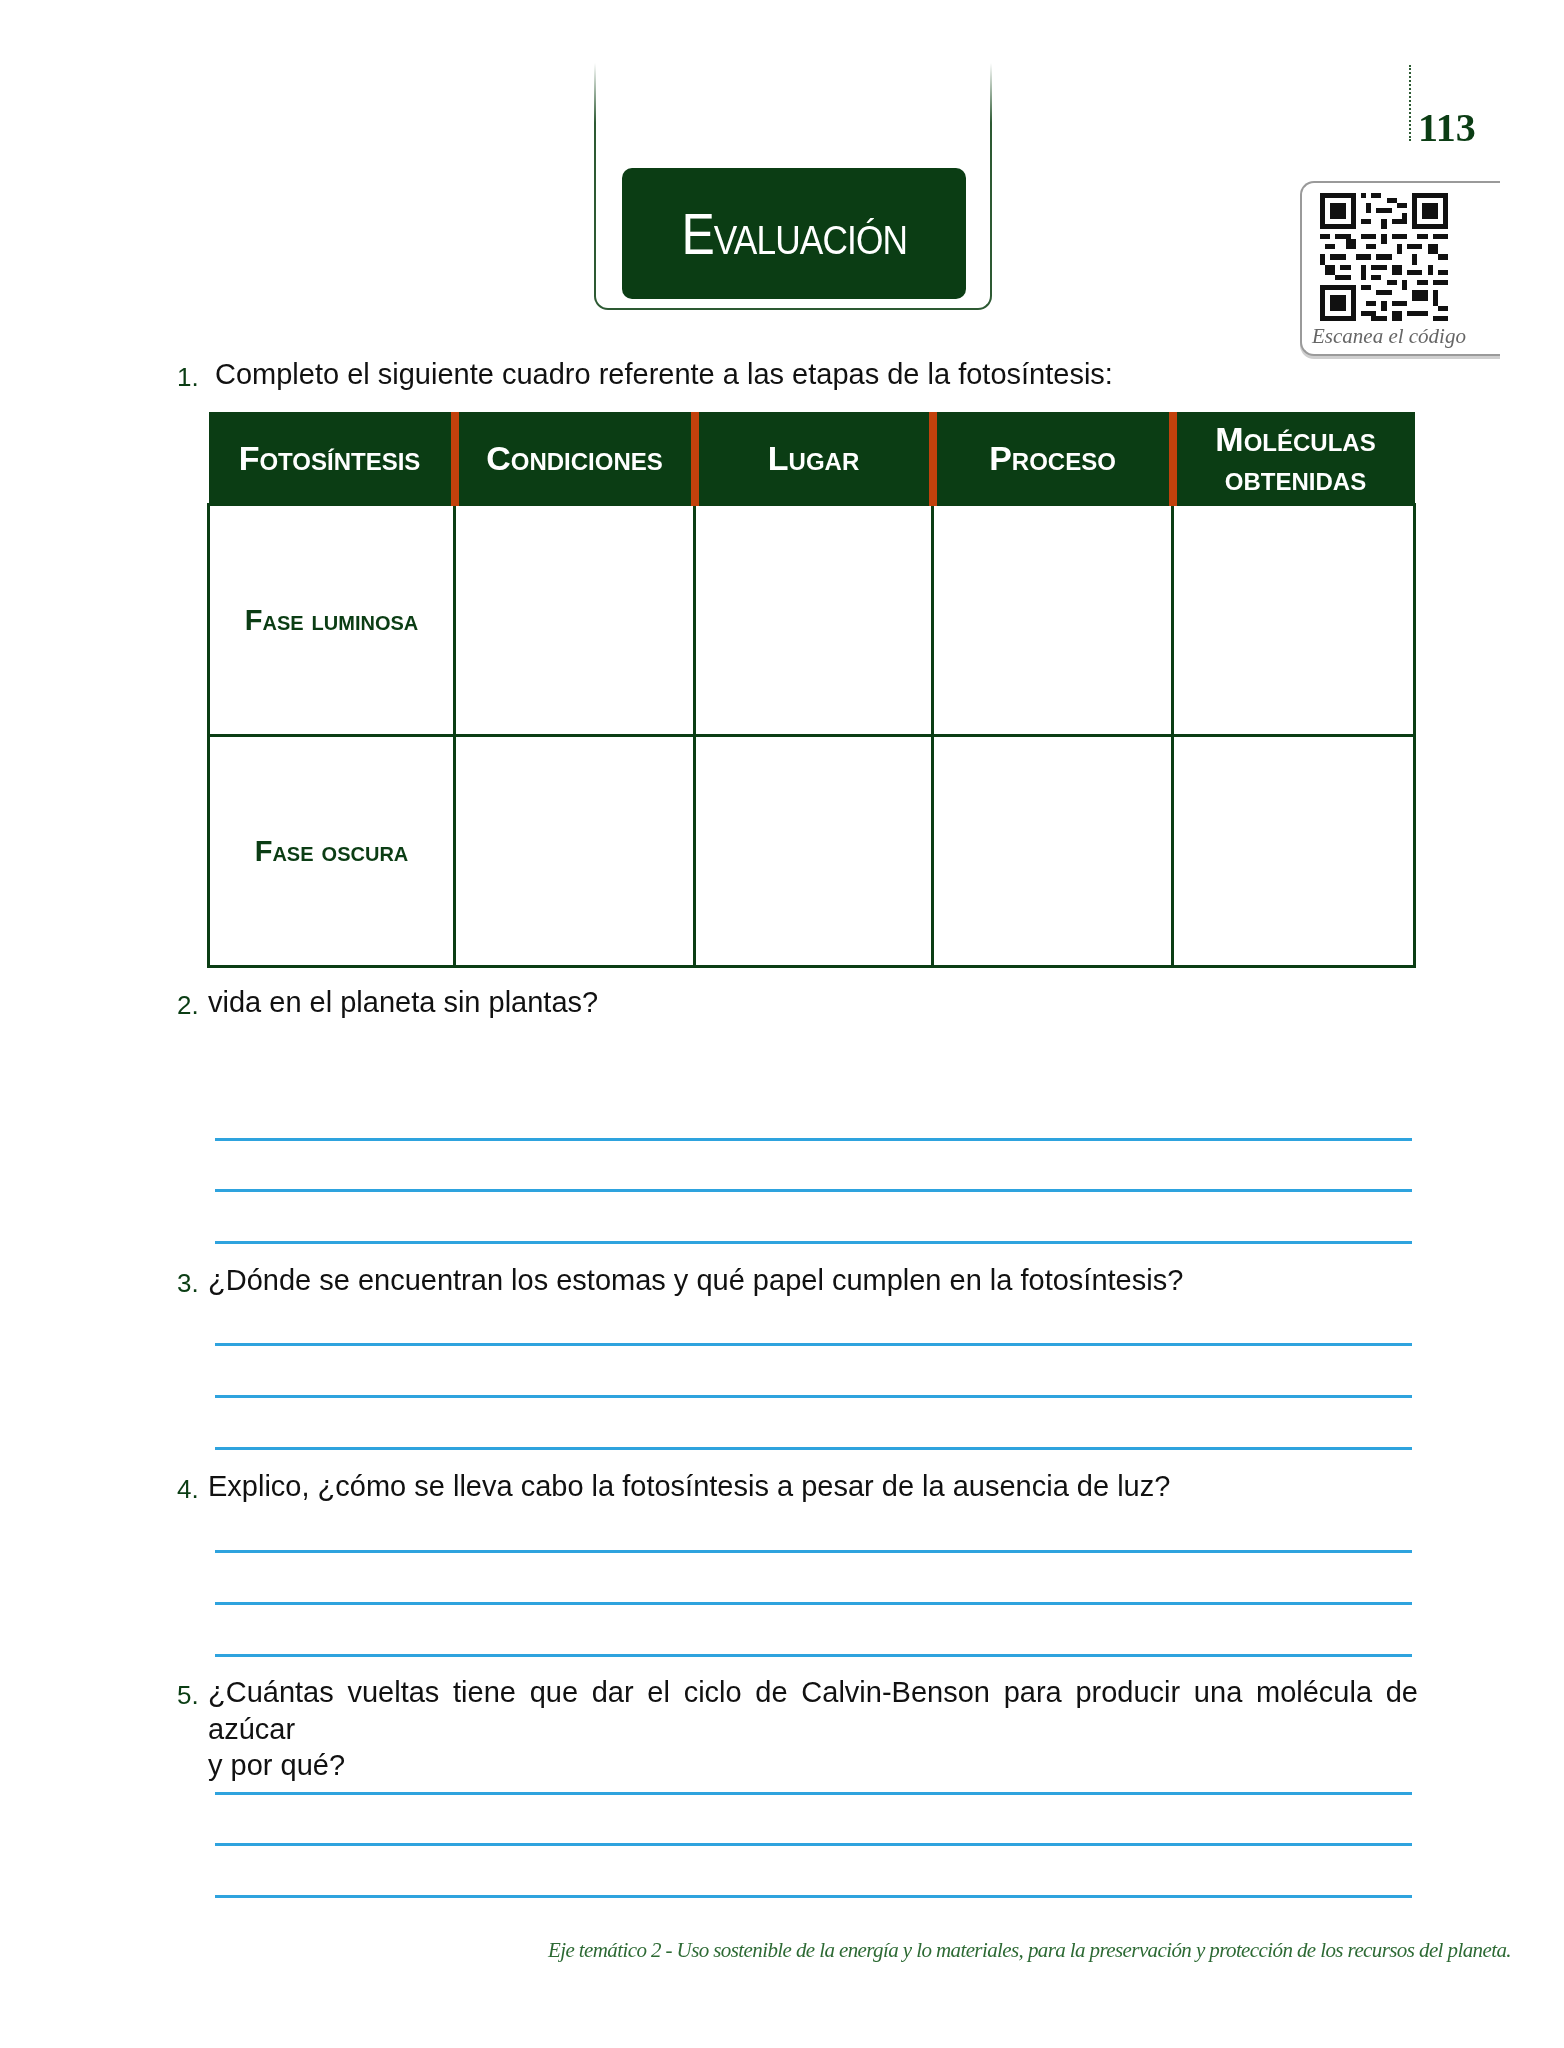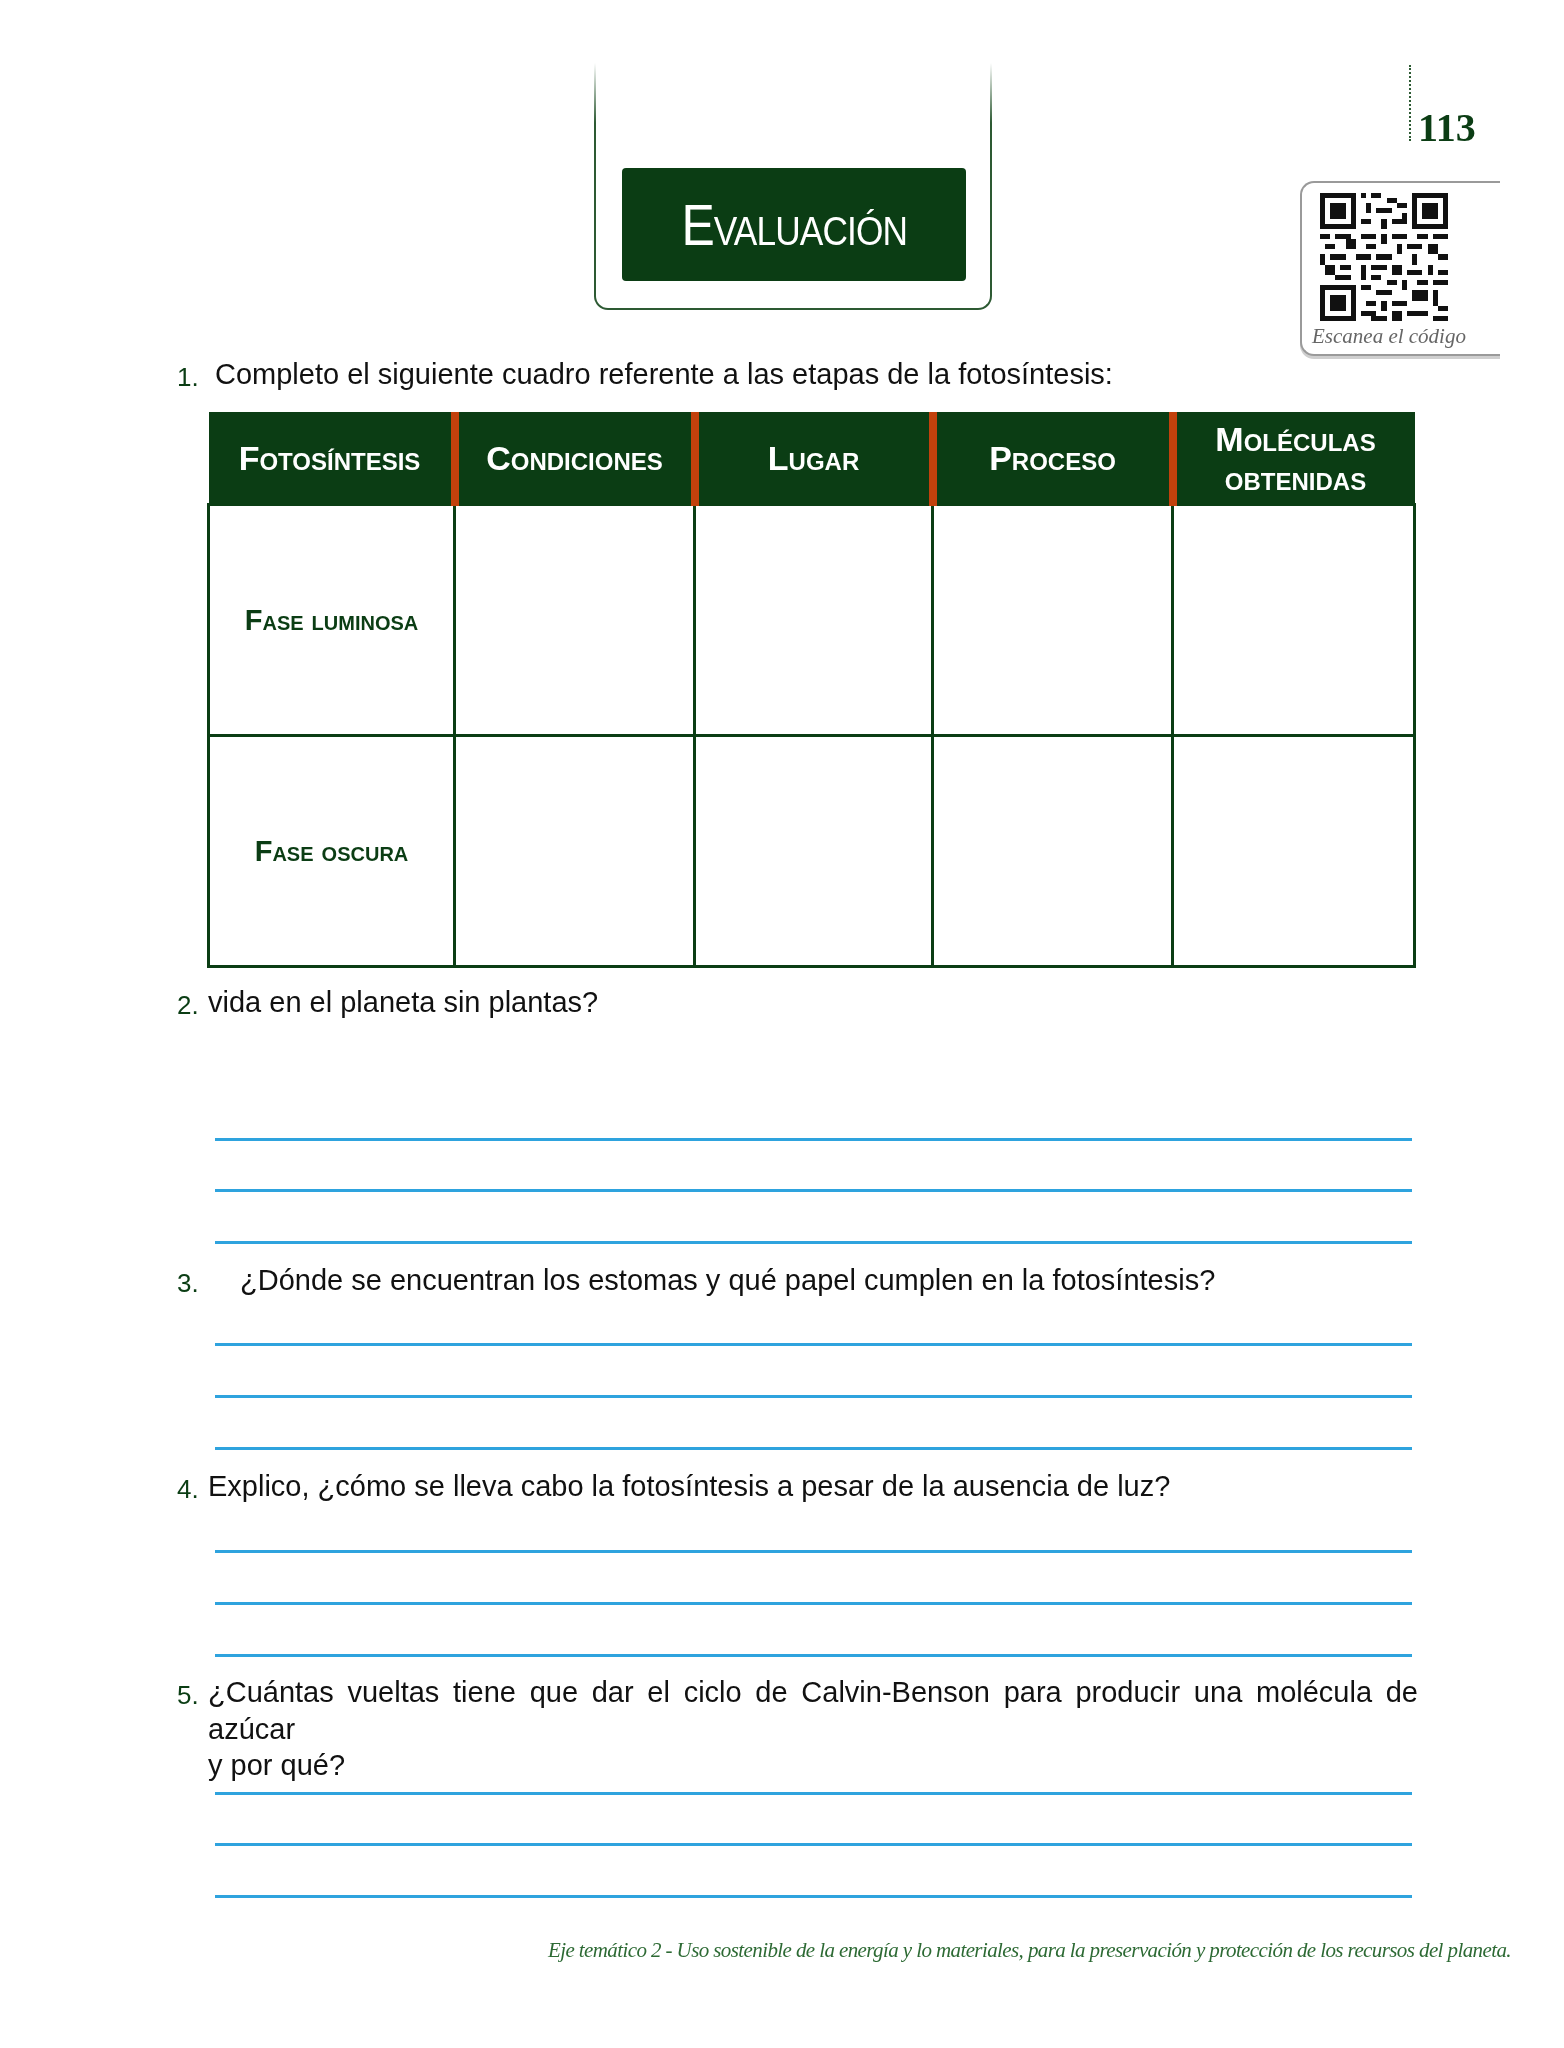--- a/index.html
+++ b/index.html
@@ -3,21 +3,21 @@
 <meta charset="utf-8">
 <style>
   html, body { margin:0; padding:0; background:#ffffff; }
   body { width:1564px; height:2048px; position:relative; overflow:hidden; font-family:"Liberation Sans", sans-serif; color:#111; }
   .abs { position:absolute; }
 
   
   .eval-frame { left:594px; top:63px; width:398px; height:247px; border:2px solid #2d5a33; border-top:none; border-radius:0 0 14px 14px; box-sizing:border-box; }
   .eval-frame::before, .eval-frame::after { content:""; position:absolute; top:0; width:2px; height:60px; background:linear-gradient(#ffffff, #2d5a33); }
   .eval-frame::before { left:-2px; } .eval-frame::after { right:-2px; }
-  .eval-box { left:622px; top:168px; width:344px; height:113px; background:#0b3d14; border-radius:4px; display:flex; align-items:center; justify-content:center; }
+  .eval-box { left:622px; top:168px; width:344px; height:131px; background:#0b3d14; border-radius:10px; display:flex; align-items:center; justify-content:center; }
   .eval-title { color:#ffffff; font-size:58px; font-variant:small-caps; letter-spacing:-1px; font-family:"Liberation Sans", sans-serif; transform:scaleX(0.86); }
 
   .dotline { left:1409px; top:65px; height:76px; border-left:2px dotted #2d5a33; }
   .page-num { left:1418px; top:104px; font-family:"Liberation Serif", serif; font-weight:bold; font-size:40px; color:#0b3d14; }
 
   .qr-card { left:1300px; top:181px; width:200px; height:175px; border:2px solid #9a9a9a; border-right:none; border-radius:14px 0 0 14px; box-sizing:border-box; box-shadow:0 3px 0 #cfcfcf; background:#fff; }
   .qr-svg { left:1320px; top:193px; width:128px; height:128px; }
   .qr-caption { left:1312px; top:324px; font-family:"Liberation Serif", serif; font-style:italic; font-size:21px; color:#666; }
 
   
@@ -105,21 +105,21 @@
 
 <div class="abs qnum" style="left:177px; top:990px;">2.</div>
 <div class="abs qtext" style="left:208px; top:984px; width:1210px; text-align:justify;">
   <div>vida en el planeta sin plantas?</div>
 </div>
 <div class="answer-line" style="top:1138px;"></div>
 <div class="answer-line" style="top:1189px;"></div>
 <div class="answer-line" style="top:1241px;"></div>
 
 <div class="abs qnum" style="left:177px; top:1268px;">3.</div>
-<div class="abs qtext" style="left:208px; top:1262px;margin-left:32px;">¿Dónde se encuentran los estomas y qué papel cumplen en la fotosíntesis?</div>
+<div class="abs qtext" style="left:208px; top:1262px;">¿Dónde se encuentran los estomas y qué papel cumplen en la fotosíntesis?</div>
 <div class="answer-line" style="top:1343px;"></div>
 <div class="answer-line" style="top:1395px;"></div>
 <div class="answer-line" style="top:1447px;"></div>
 
 <div class="abs qnum" style="left:177px; top:1474px;">4.</div>
 <div class="abs qtext" style="left:208px; top:1468px;">Explico, ¿cómo se lleva cabo la fotosíntesis a pesar de la ausencia de luz?</div>
 <div class="answer-line" style="top:1550px;"></div>
 <div class="answer-line" style="top:1602px;"></div>
 <div class="answer-line" style="top:1654px;"></div>
 

